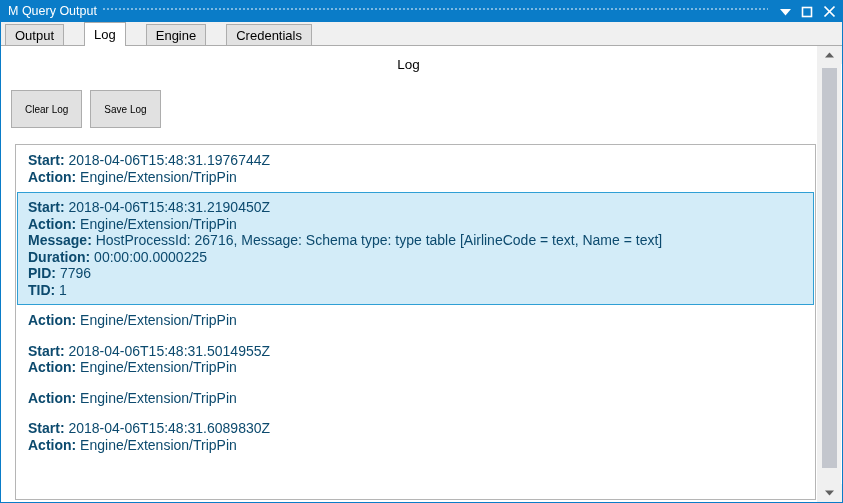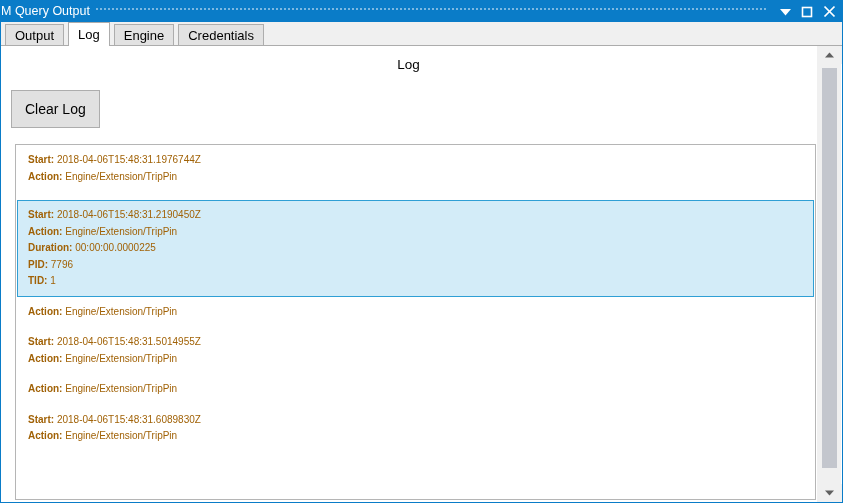--- a/index.html
+++ b/index.html
@@ -28,20 +28,21 @@
     position: relative;
     height: 21px;
     background: #0a7cc8;
     display: flex;
     align-items: center;
     user-select: none;
   }
   .titlebar-text {
     color: #ffffff;
     font-size: 12.5px;
+    padding-left: 7px;
     white-space: nowrap;
     line-height: 21px;
   }
   .titlebar-grip {
     flex: 1 1 auto;
     height: 21px;
     margin: 0 6px;
     background-image:
       radial-gradient(circle at 1px 1px, rgba(255,255,255,0.55) 0.9px, transparent 1px);
     background-size: 4px 4px;
@@ -73,21 +74,21 @@
     border-bottom: 1px solid #acacac;
     display: flex;
     align-items: flex-end;
     padding-left: 4px;
     box-sizing: border-box;
   }
   .tab {
     height: 21px;
     line-height: 21px;
     padding: 0 9px;
-    margin-right: 4px;
+    margin-right: 20px;
     font-size: 13px;
     color: #000000;
     background: #e2e2e2;
     border: 1px solid #adadad;
     border-bottom: none;
     box-sizing: border-box;
     cursor: default;
     white-space: nowrap;
   }
   .tab.active {
@@ -120,21 +121,21 @@
     padding: 17px 0 0 10px;
     display: flex;
     gap: 8px;
   }
   .btn {
     min-width: 70px;
     height: 38px;
     background: #e1e1e1;
     border: 1px solid #adadad;
     font-family: "Liberation Sans", sans-serif;
-    font-size: 14px;
+    font-size: 10px;
     color: #000000;
     padding: 0 13px;
     cursor: default;
     box-sizing: border-box;
   }
 
   .log-panel {
     margin: 16px 0 0 14px;
     height: 356px;
     background: #ffffff;
@@ -145,26 +146,25 @@
   }
   .log-entry {
     padding: 6px 8px 6px 10px;
     box-sizing: border-box;
     border: 1px solid transparent;
     margin: 0 1px;
   }
   .log-entry.selected {
     background: #d3ecf8;
     border: 1px solid #2f9fd5;
-    margin-top: 8px;
   }
   .log-line {
-    font-size: 10px;
+    font-size: 14px;
     line-height: 16.5px;
-    color: #a16207;
+    color: #0c4a6e;
     white-space: nowrap;
   }
   .log-line .lbl {
     font-weight: bold;
   }
   .log-line .val {
     font-weight: normal;
   }
 
   
@@ -244,30 +244,32 @@
     <div class="tab">Engine</div>
     <div class="tab">Credentials</div>
   </div>
 
   <div class="content">
 
     <div class="page-title">Log</div>
 
     <div class="toolbar">
       <button class="btn">Clear Log</button>
+      <button class="btn">Save Log</button>
     </div>
 
     <div class="log-panel" id="log-panel">
         <div class="log-entry">
           <div class="log-line"><span class="lbl">Start:</span> <span class="val">2018-04-06T15:48:31.1976744Z</span></div>
           <div class="log-line"><span class="lbl">Action:</span> <span class="val">Engine/Extension/TripPin</span></div>
         </div>
         <div class="log-entry selected">
           <div class="log-line"><span class="lbl">Start:</span> <span class="val">2018-04-06T15:48:31.2190450Z</span></div>
           <div class="log-line"><span class="lbl">Action:</span> <span class="val">Engine/Extension/TripPin</span></div>
+          <div class="log-line"><span class="lbl">Message:</span> <span class="val">HostProcessId: 26716, Message: Schema type: type table [AirlineCode = text, Name = text]</span></div>
           <div class="log-line"><span class="lbl">Duration:</span> <span class="val">00:00:00.0000225</span></div>
           <div class="log-line"><span class="lbl">PID:</span> <span class="val">7796</span></div>
           <div class="log-line"><span class="lbl">TID:</span> <span class="val">1</span></div>
         </div>
         <div class="log-entry">
           <div class="log-line"><span class="lbl">Action:</span> <span class="val">Engine/Extension/TripPin</span></div>
         </div>
         <div class="log-entry">
           <div class="log-line"><span class="lbl">Start:</span> <span class="val">2018-04-06T15:48:31.5014955Z</span></div>
           <div class="log-line"><span class="lbl">Action:</span> <span class="val">Engine/Extension/TripPin</span></div>

